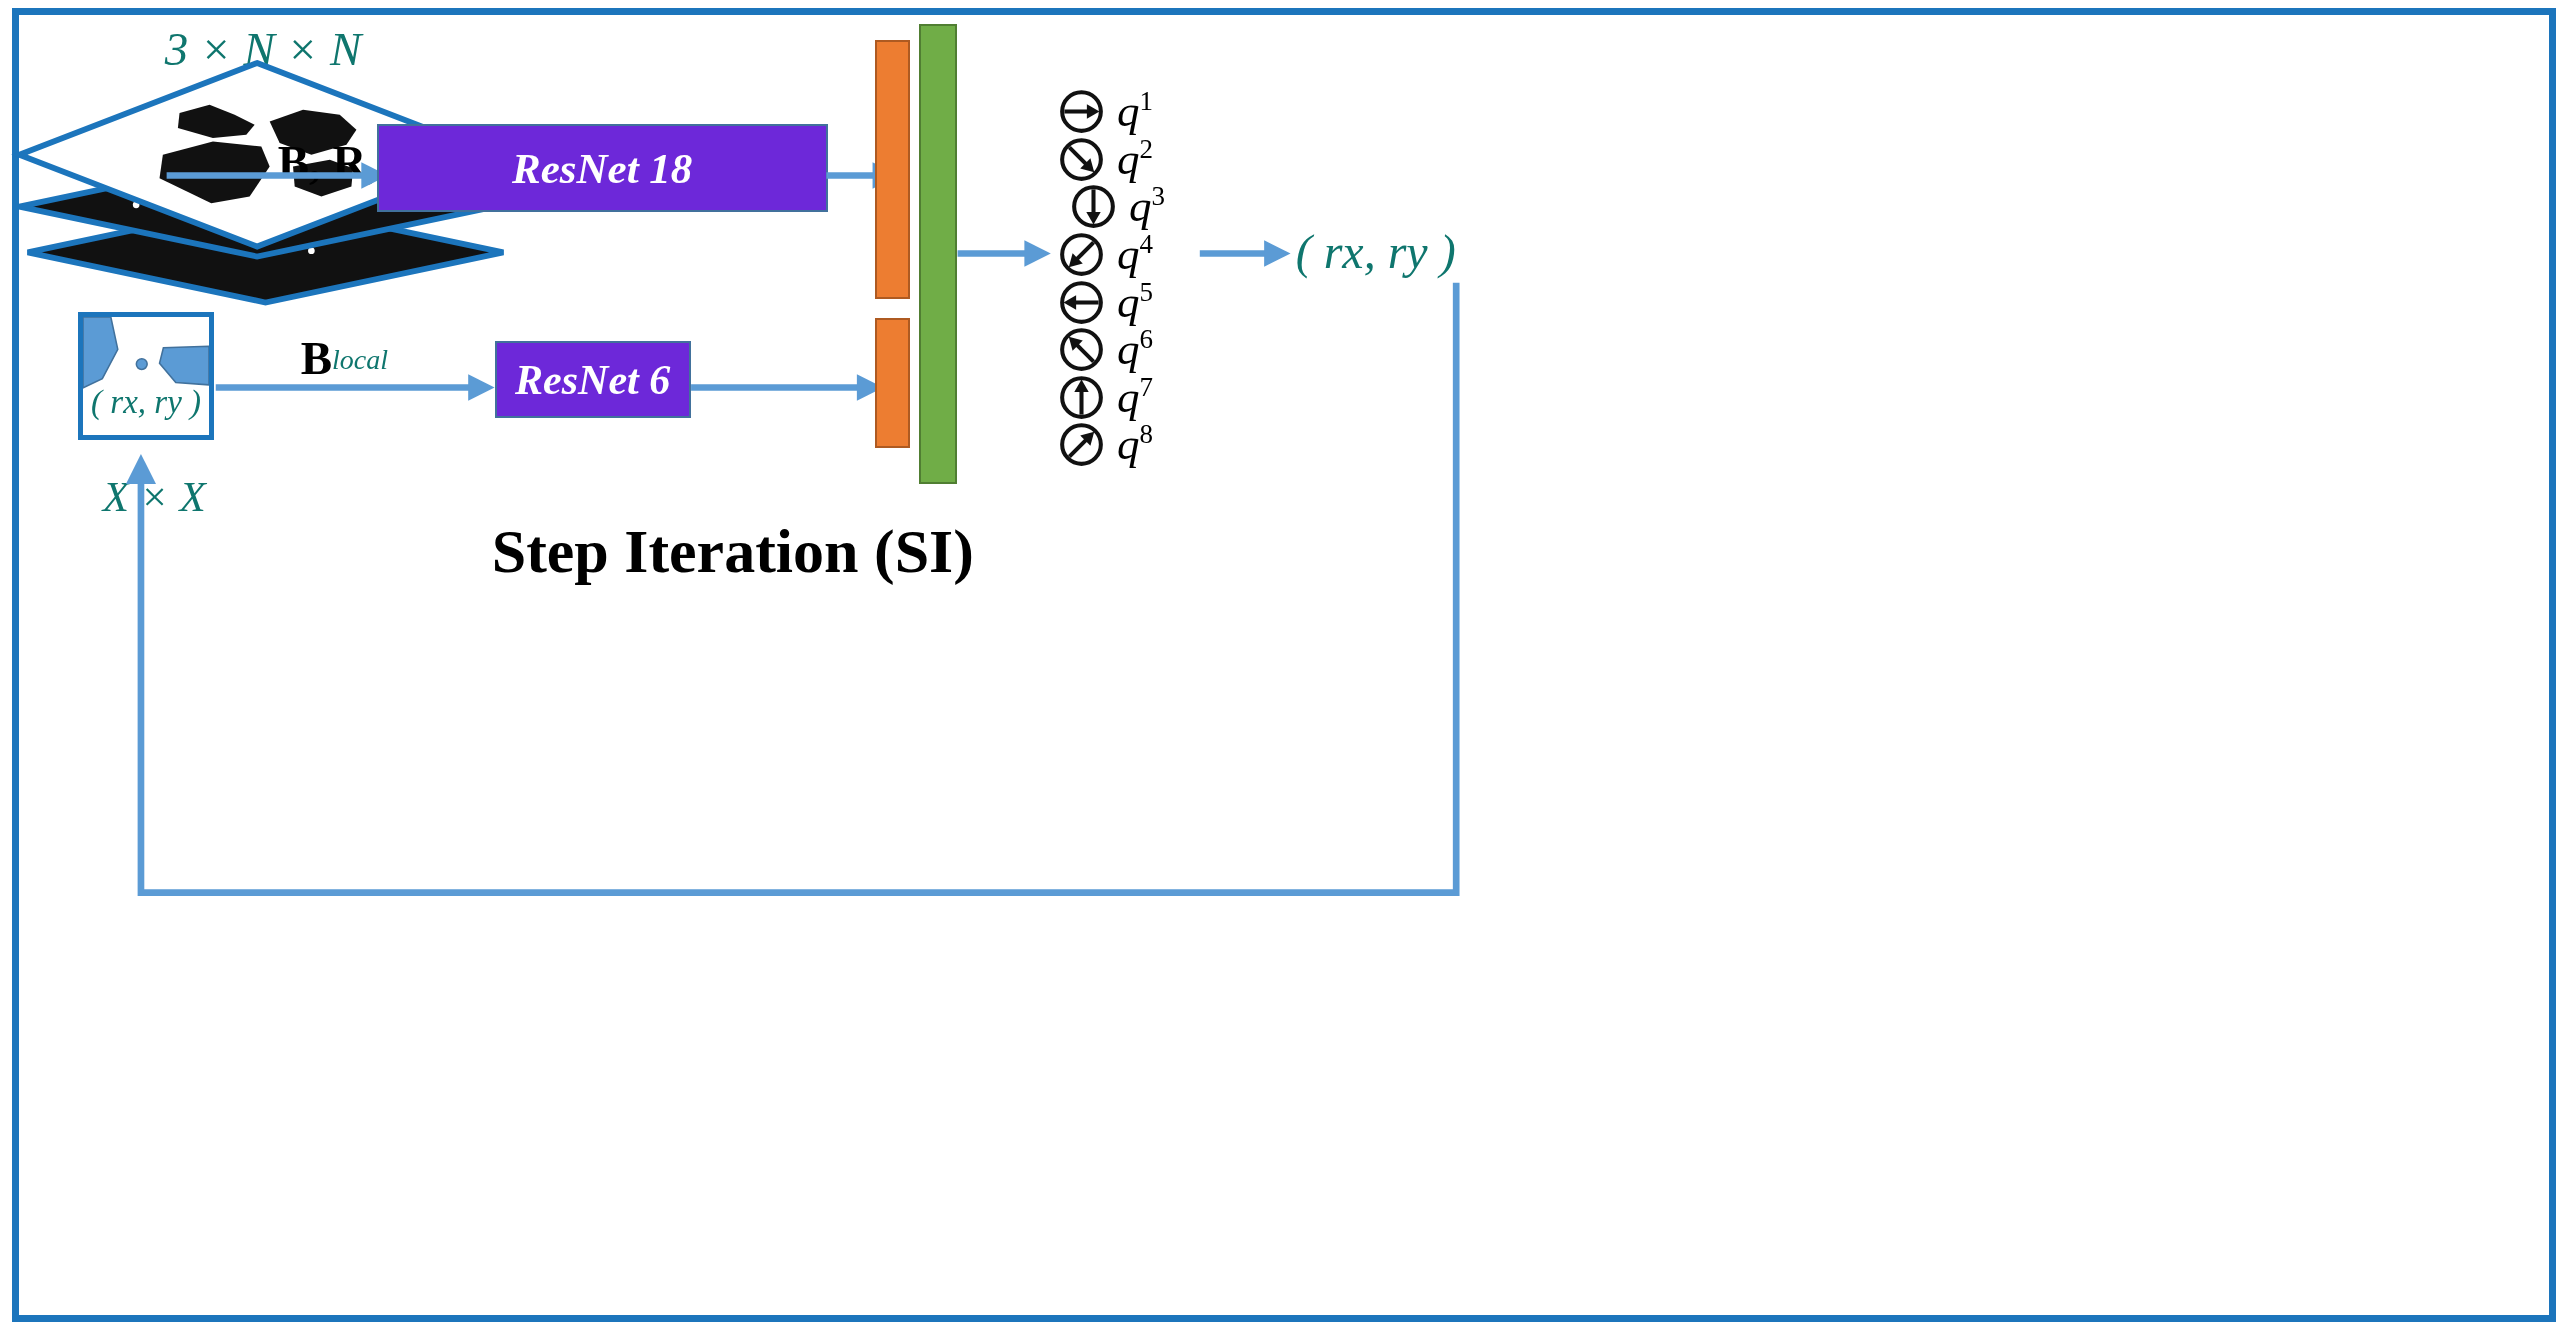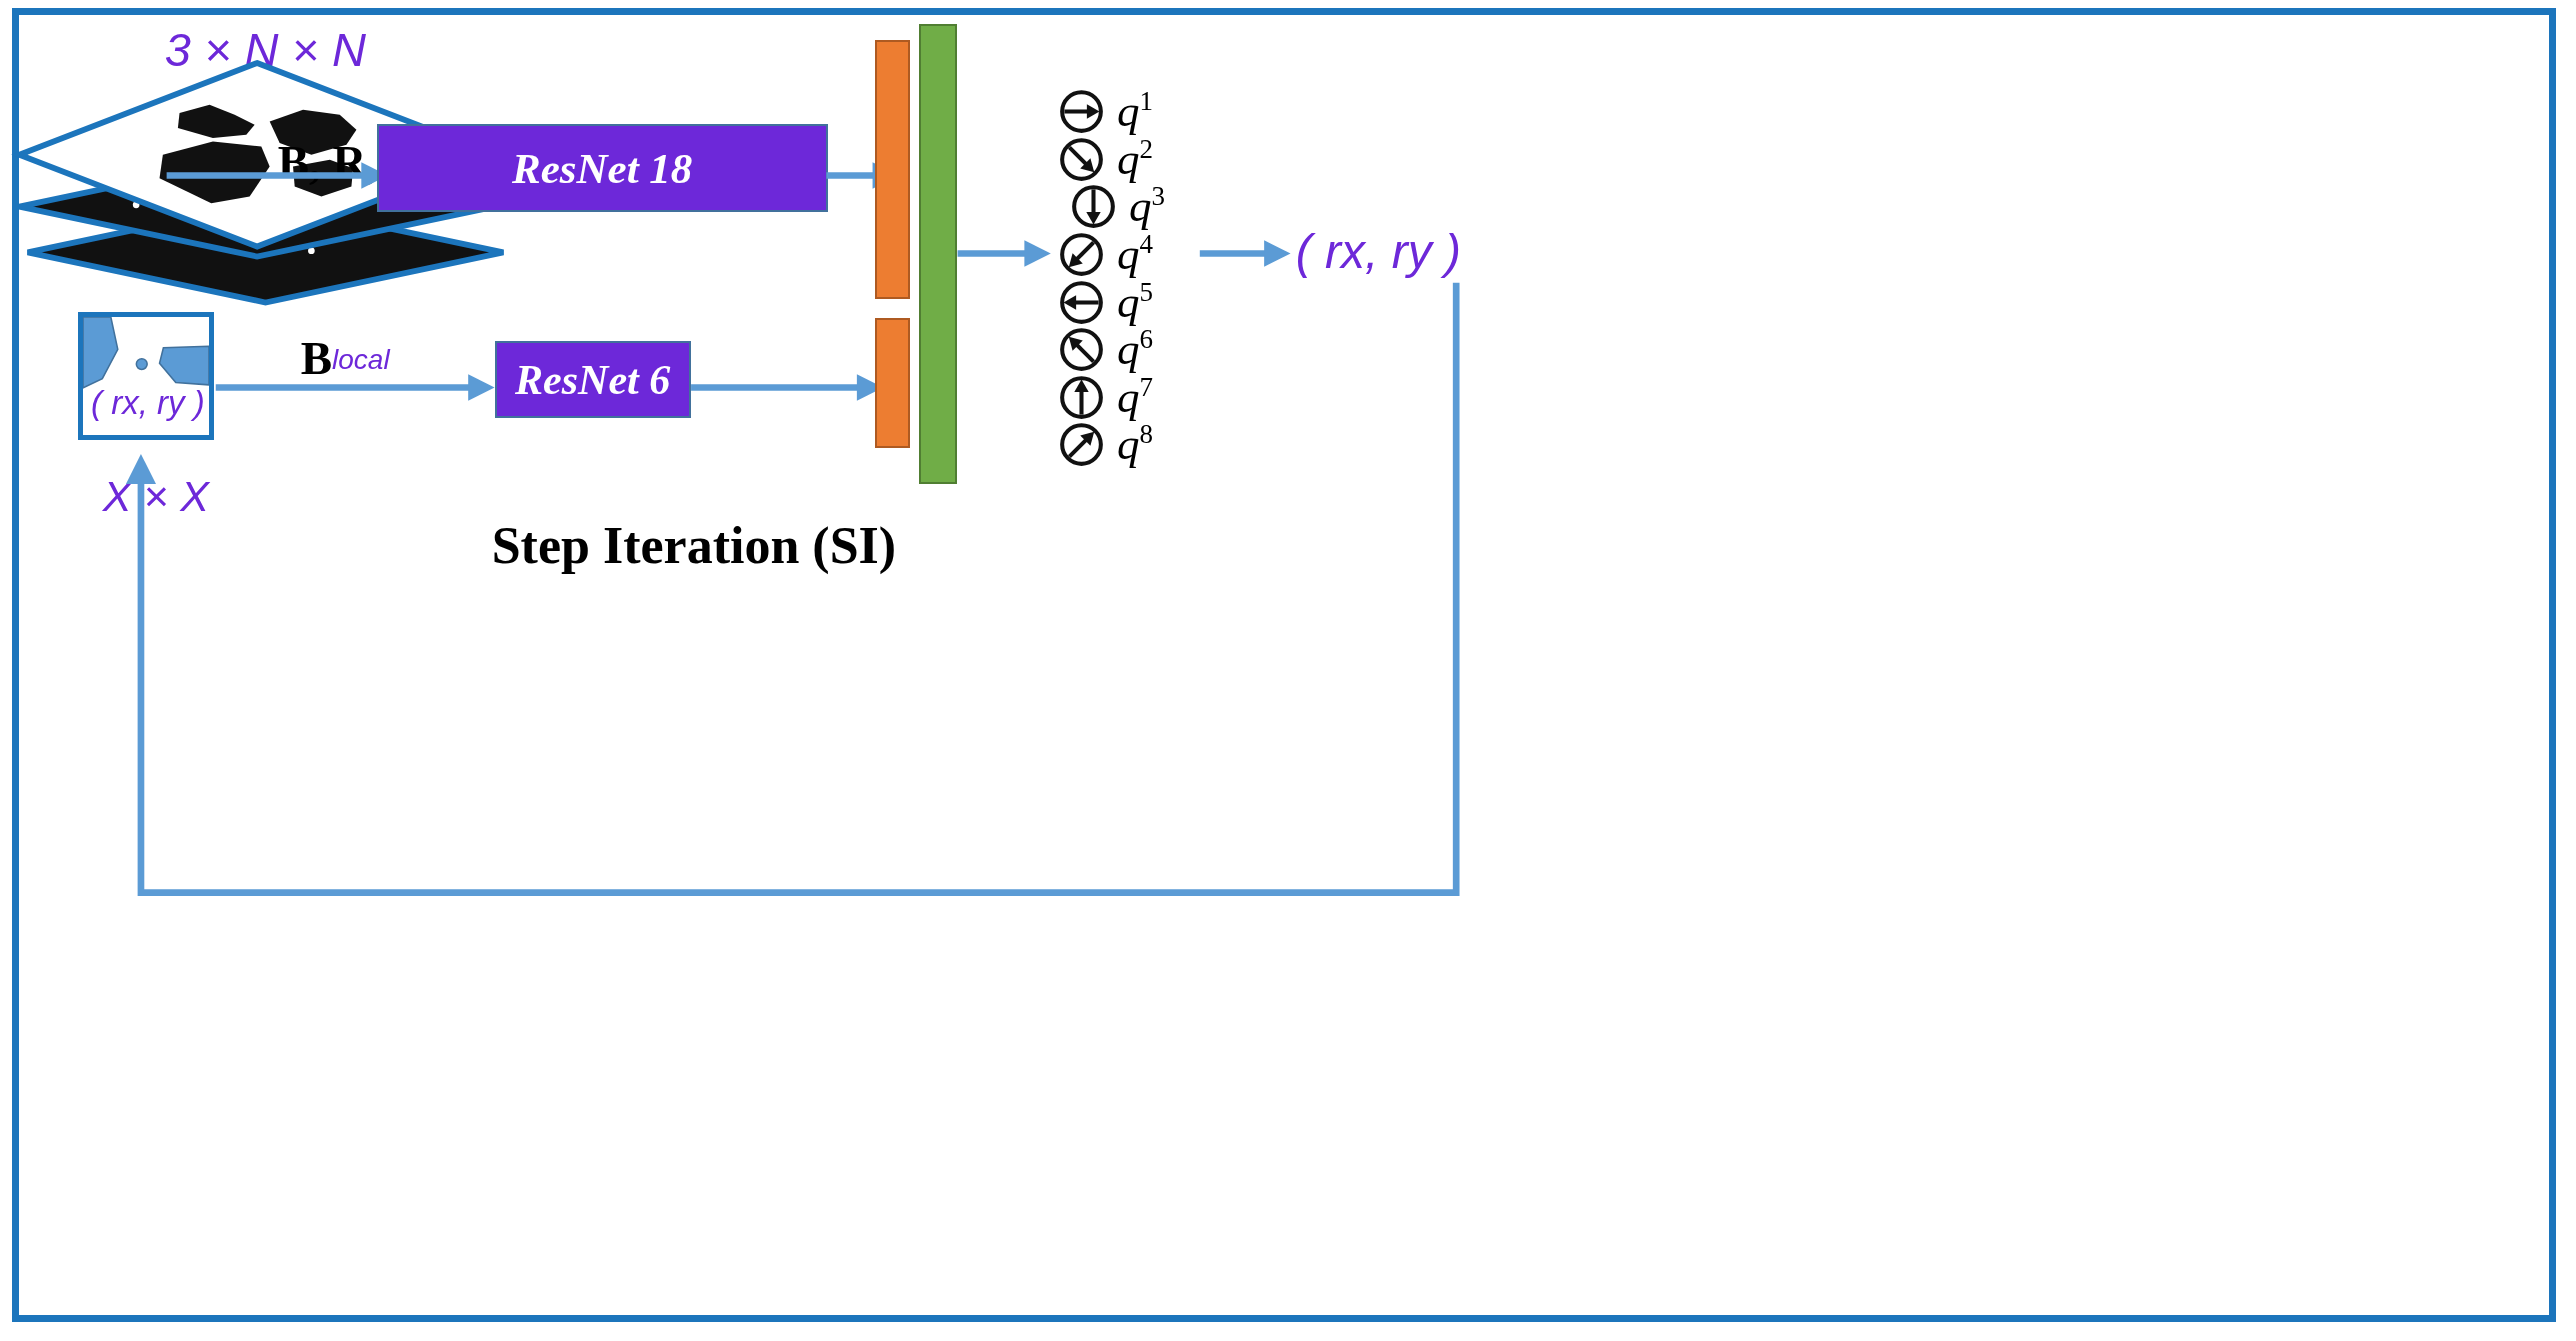--- a/index.html
+++ b/index.html
@@ -1,21 +1,21 @@
 <!DOCTYPE html>
 <html style="font-size:13.4px"><head>
 <meta charset="utf-8">
 <style>
   html,body{margin:0;padding:0;background:#ffffff;}
   body{font-family:"Liberation Serif",serif;}
   #stage{position:relative;width:2576px;height:1341px;background:#ffffff;overflow:hidden;}
   #frame{position:absolute;left:11.7px;top:8.4px;width:2544px;height:1314px;
          border:7.5px solid #1C75BC;box-sizing:border-box;background:#fff;}
   .abs{position:absolute;}
-  .math{font-family:Liberation Sans, sans-serif;font-style:italic;color:#6d28d9;white-space:nowrap;}
+  .math{font-family:Liberation Serif, serif;font-style:italic;color:#0f766e;white-space:nowrap;}
   .bold-serif{font-family:"Liberation Serif",serif;font-weight:bold;color:#000;white-space:nowrap;}
   .netbox{position:absolute;background:#6d28d9;border:2.5px solid #41719C;
           display:flex;align-items:center;justify-content:center;
           color:#ffffff;font-style:italic;font-weight:bold;
           font-family:"Liberation Serif",serif;box-sizing:border-box;}
   .bar-orange{position:absolute;background:#ED7D31;border:2.5px solid #AE5A21;box-sizing:border-box;}
   .bar-green{position:absolute;background:#70AD47;border:2.5px solid #507E32;box-sizing:border-box;}
   .qrow{position:absolute;display:flex;align-items:center;gap:13.4px;margin-top:10px;}
   .qlabel{font-family:"Liberation Serif",serif;font-style:italic;font-size:45px;color:#000;
           white-space:nowrap;line-height:1;}
@@ -213,21 +213,21 @@
       </div>
     </div>
 
     <svg class="abs" style="left:1180px;top:222px;width:94px;height:33px;" viewBox="0 0 112 40">
       <line x1="0" y1="20" x2="82" y2="20" stroke="#5B9BD5" stroke-width="8"></line>
       <polygon points="110,20 78,4 78,36" fill="#5B9BD5"></polygon>
     </svg>
 
     <div class="abs math" style="left:1277px;top:209px;font-size:48px;">( rx, ry )</div>
 
-    <div class="abs bold-serif" style="left:473px;top:501px;font-size:52px;">Step Iteration (SI)</div>
+    <div class="abs bold-serif" style="left:473px;top:501px;font-size:62px;">Step Iteration (SI)</div>
 
     <svg class="abs" style="left:100px;top:276px;width:1304px;height:986px;" viewBox="0 0 1560 1180">
       <polyline points="1618,0 1618,0" fill="none"></polyline>
       <path d="M 1600 -10 L 1600 720 L 26 720 L 26 225" fill="none" stroke="#5B9BD5" stroke-width="8"></path>
       <polygon points="26,195 8,231 44,231" fill="#5B9BD5"></polygon>
     </svg>
 
   </div>
 </div>
 

